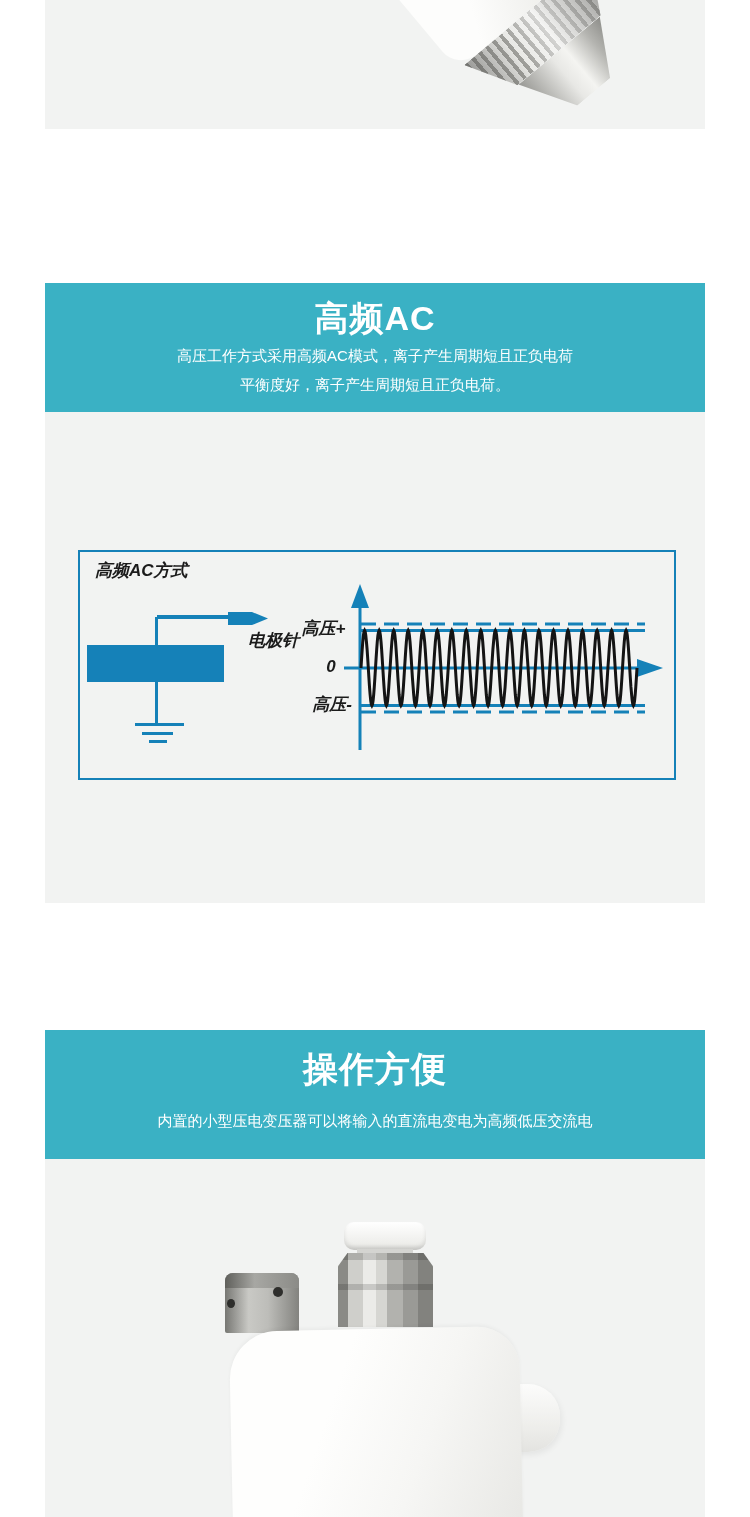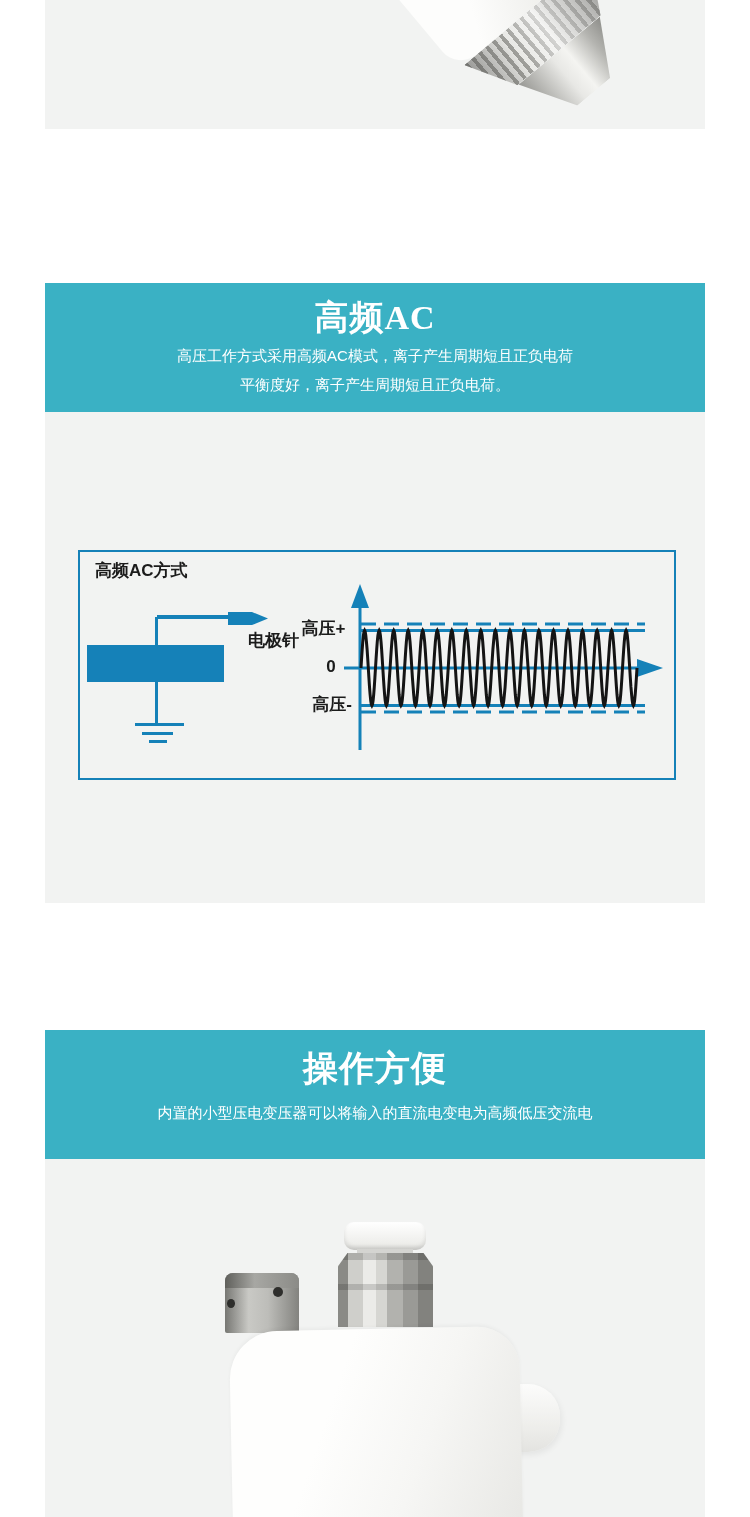--- a/index.html
+++ b/index.html
@@ -14,37 +14,37 @@
   #diagram-section{top:412px;height:491px;}
   #photo-bottom{top:1159px;height:358px;overflow:hidden;}
 
   
   .banner{
     position:absolute;left:45px;width:660px;height:129px;
     background:var(--accent);color:var(--text-on-accent);text-align:center;
   }
   #banner1{top:283px;}
   #banner2{top:1030px;}
-  .banner-title{margin:0;font-weight:bold;letter-spacing:1px;font-family:Liberation Serif, serif;}
+  .banner-title{margin:0;font-weight:bold;letter-spacing:1px;}
   #banner1 .banner-title{padding-top:15px;font-size:34px;line-height:40px;}
   #banner2 .banner-title{padding-top:18px;font-size:35px;line-height:42px;}
   .banner-line{margin:0;font-size:15px;line-height:29px;}
   #banner1 .banner-line:first-of-type{margin-top:3px;}
-  #banner2 .banner-line{margin-top:8px;}
+  #banner2 .banner-line{margin-top:16px;}
   .pointer{
     position:absolute;left:351px;width:0;height:0;
     border-left:24px solid transparent;border-right:24px solid transparent;
     border-top:22px solid var(--accent);
   }
   #pointer1{top:411px;}
   #pointer2{top:1158px;}
 
   
   .dbox{position:absolute;left:33px;top:138px;width:594px;height:226px;border:2px solid var(--diagram-blue);}
-  .dlabel{position:absolute;color:var(--diagram-text);font-size:17px;line-height:18px;font-weight:bold;white-space:nowrap;}
+  .dlabel{position:absolute;color:var(--diagram-text);font-size:17px;line-height:18px;font-weight:bold;white-space:nowrap;font-style:italic;}
   #dbox-title{left:50px;top:150px;}
   #electrode-label{left:203px;top:220px;}
   #lab-hv-plus{left:250px;top:208px;width:57px;text-align:center;}
   #lab-zero{left:276px;top:246px;width:20px;text-align:center;}
   #lab-hv-minus{left:250px;top:284px;width:57px;text-align:right;}
   .blue-el{position:absolute;background:var(--diagram-blue);}
   .hline{left:112px;top:203px;width:71px;height:4px;}
   .vline{width:3px;}
   #vline-up{left:110px;top:205px;height:28px;}
   #vline-down{left:110px;top:270px;height:41px;}

